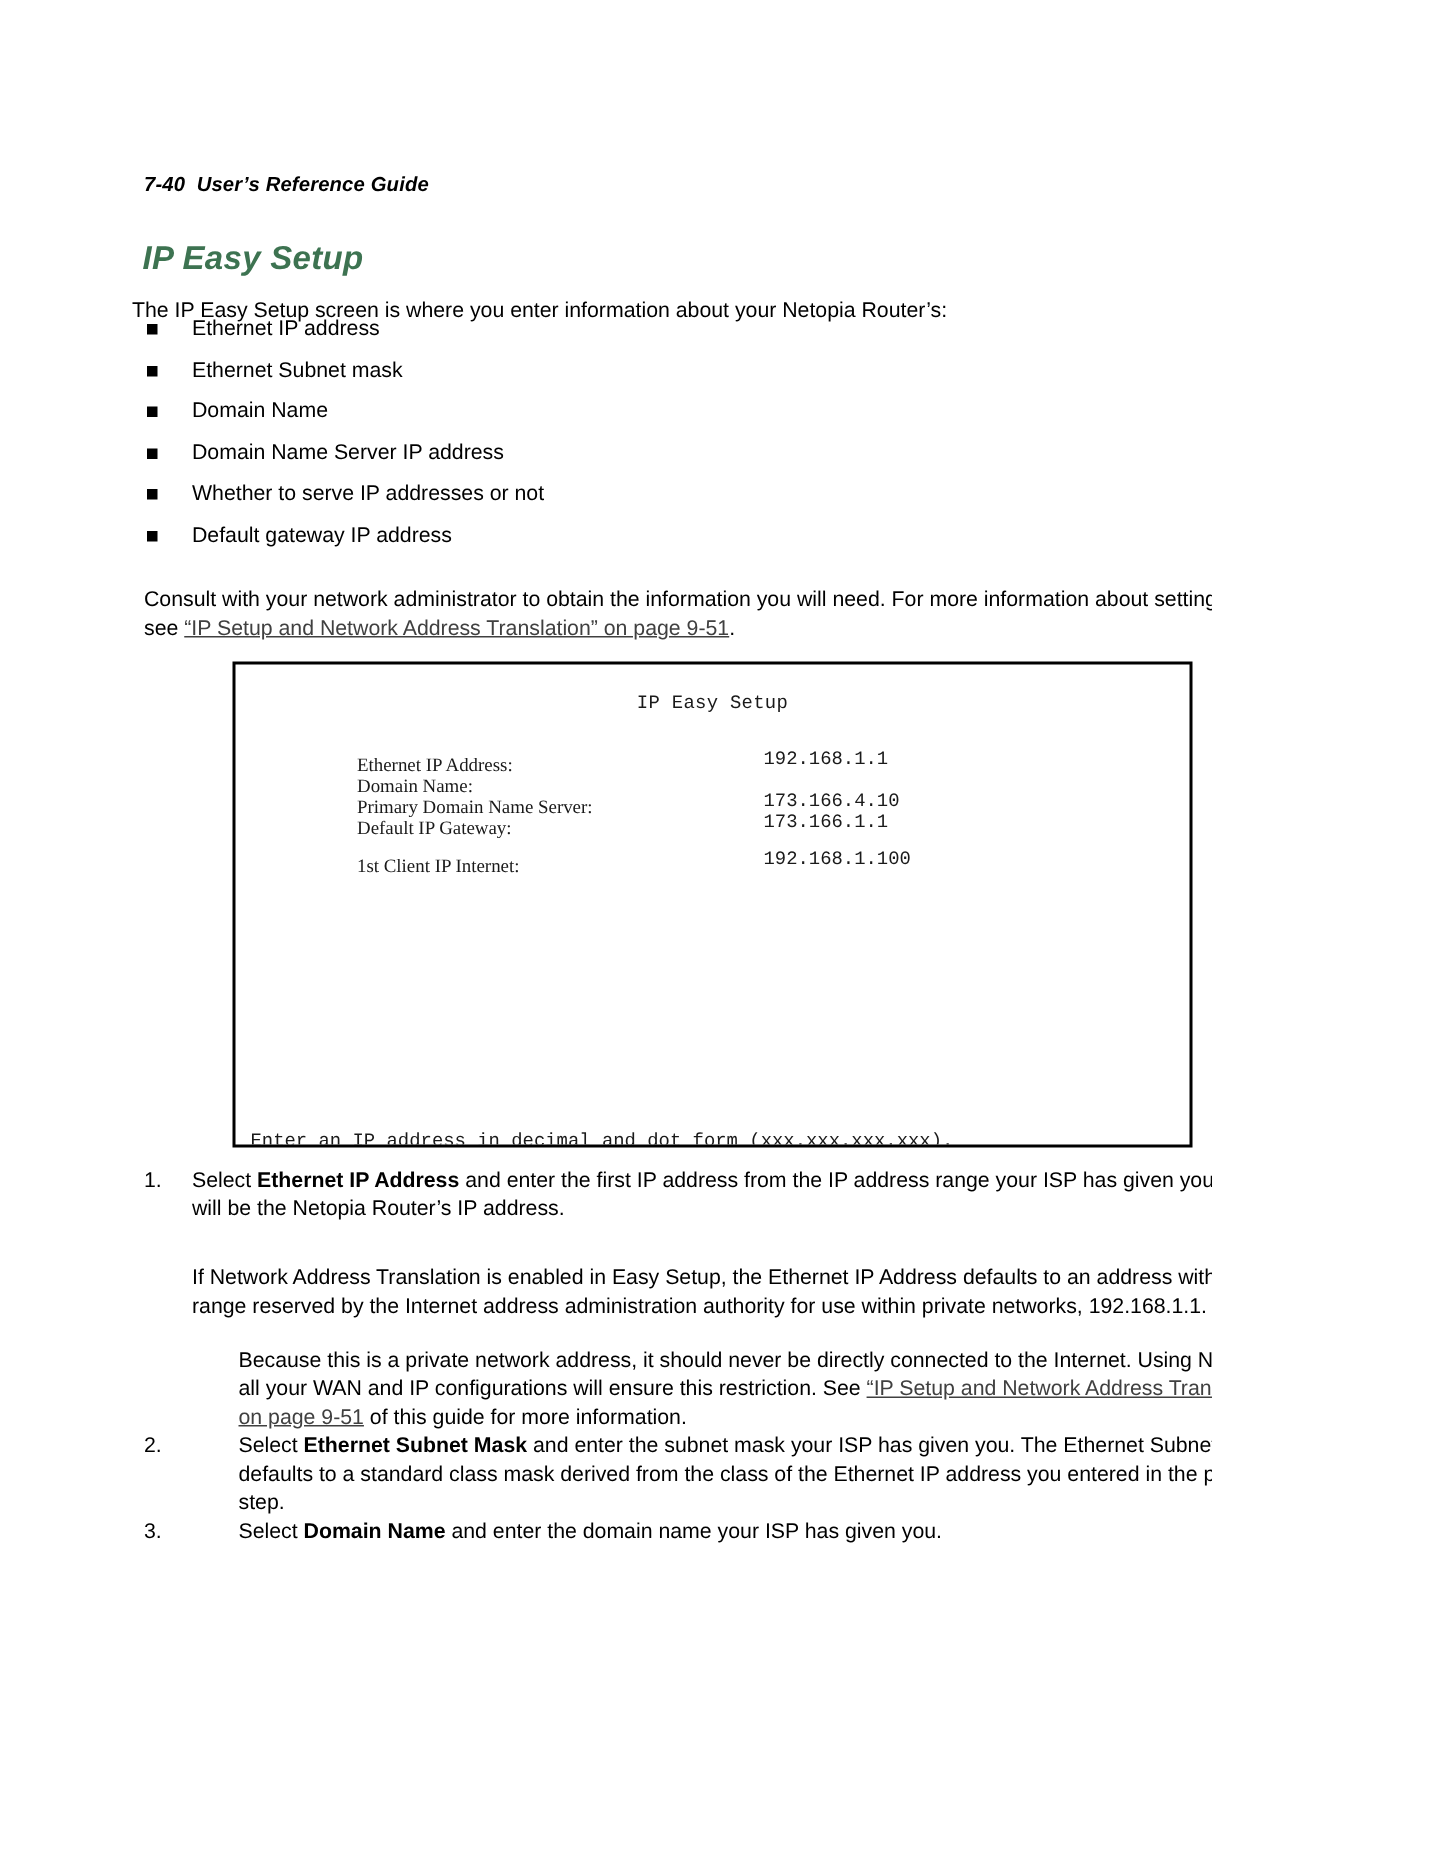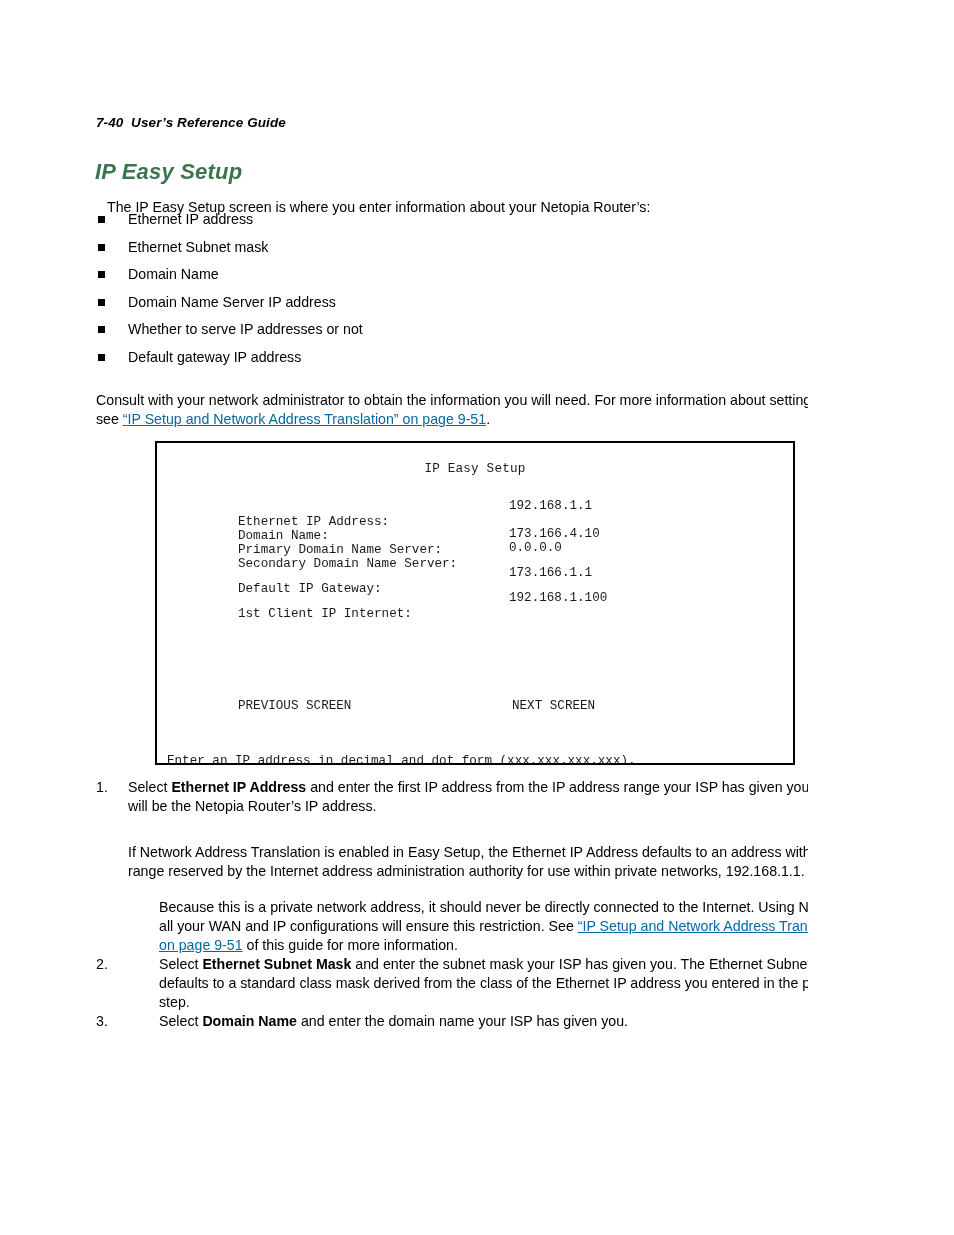--- a/index.html
+++ b/index.html
@@ -44,21 +44,21 @@
     font-size: 22px;
     font-weight: bold;
     font-style: italic;
     color: #3d7351;
     letter-spacing: 0.2px;
   }
 
   
   .intro {
     position: absolute;
-    left: 107px;
+    left: 88px;
     top: 185px;
     width: 760px;
     font-size: 14.2px;
     line-height: 17px;
   }
 
   
   .bullets {
     position: absolute;
     left: 96px;
@@ -88,21 +88,21 @@
   
   .consult {
     position: absolute;
     left: 96px;
     top: 377px;
     width: 758px;
     font-size: 14.2px;
     line-height: 19px;
   }
   .xref {
-    color: #0369a1;
+    color: #404040;
   }
 
   
   .terminal {
     position: absolute;
     left: 155px;
     top: 441px;
     width: 640px;
     height: 324px;
     border: 2px solid #000000;
@@ -132,22 +132,23 @@
     position: relative;
     height: 13.9px;
     white-space: pre;
   }
   .term-row.gap {
     height: 25.2px;
   }
   .term-label {
     position: absolute;
     left: 0;
-    top: 16px;
-    white-space: pre;
+    top: 4px;
+    white-space: pre;
+    font-family: Liberation Serif, serif;
   }
   .term-value {
     position: absolute;
     left: 271px;
     top: 0;
     white-space: pre;
   }
   .term-nav {
     position: absolute;
     left: 81px;
@@ -257,37 +258,29 @@
       </div>
       <div class="term-row">
         <span class="term-label">Domain Name:</span>
         <span class="term-value"></span>
       </div>
       <div class="term-row">
         <span class="term-label">Primary Domain Name Server:</span>
         <span class="term-value">173.166.4.10</span>
       </div>
       <div class="term-row gap">
-        <span class="term-label">Secondary Domain Name Server:</span>
-        <span class="term-value">0.0.0.0</span>
-      </div>
-      <div class="term-row gap">
         <span class="term-label">Default IP Gateway:</span>
         <span class="term-value">173.166.1.1</span>
       </div>
       <div class="term-row">
         <span class="term-label">1st Client IP Internet:</span>
         <span class="term-value">192.168.1.100</span>
       </div>
     </div>
 
-    <div class="term-nav">
-      <span class="term-nav-prev">PREVIOUS SCREEN</span>
-      <span class="term-nav-next">NEXT SCREEN</span>
-    </div>
 
     <div class="term-help">
       <div>Enter an IP address in decimal and dot form (xxx.xxx.xxx.xxx).</div>
       
     </div>
   </div>
 
   <div class="steps">
 
     <div class="step">

